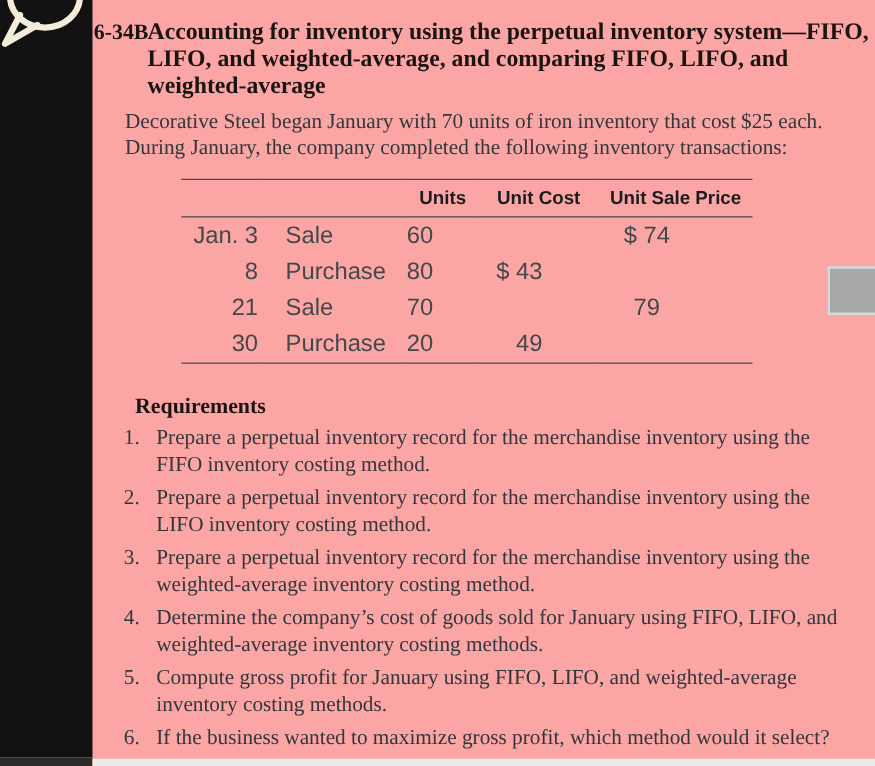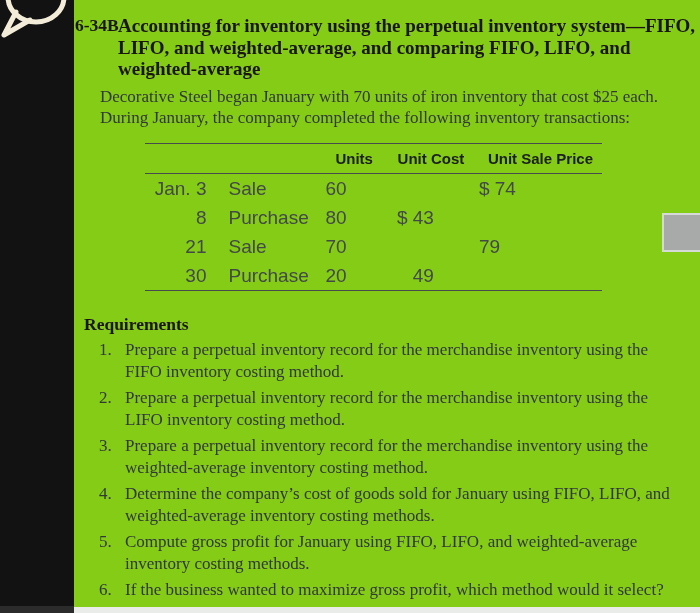--- a/index.html
+++ b/index.html
@@ -1,18 +1,18 @@
 <!DOCTYPE html>
 <html><head>
 <meta charset="utf-8">
 <style>
   html,body { margin:0; padding:0; }
   .page {
     position:relative; width:700px; height:613px;
-    background:#84cc16; overflow:hidden;
+    background:#fca5a5; overflow:hidden;
     font-family:"Liberation Serif", serif;
   }
   .margin-bar { position:absolute; left:0; top:0; width:74px; height:606px; background:#121212; }
   .margin-bar-foot { position:absolute; left:0; top:606px; width:74px; height:7px; background:#2b2b2b; }
   .page-foot { position:absolute; left:74px; top:607px; width:626px; height:6px; background:#e9ece9; }
   .bubble { position:absolute; left:0; top:0; }
   .side-tab {
     position:absolute; left:662px; top:213px; width:38px; height:39px;
     background:#a8aaa9; border:2px solid #d5dad8; border-right:none; box-sizing:border-box;
   }
@@ -40,25 +40,25 @@
     border-bottom:1.5px solid #464b4d; text-align:center; vertical-align:middle; padding:0;
   }
   .inv-table td {
     height:29px; font-size:19px; color:#43484a; vertical-align:middle; padding:0;
   }
   .inv-table tbody tr:last-child td { border-bottom:1.5px solid #464b4d; }
   .inv-table .c0 { text-align:right; padding-right:5px; }
   .inv-table .c1 { text-align:left;  padding-left:17px; }
   .inv-table .c2 { text-align:left; padding-right:28px; }
   .inv-table .c3 { text-align:right; padding-right:45px; }
-  .inv-table .c4 { text-align:left; padding-right:46px; }
+  .inv-table .c4 { text-align:center; padding-right:46px; }
   .inv-table th.c2, .inv-table th.c3, .inv-table th.c4 { text-align:center; padding:0; }
 
   .req-heading {
-    position:absolute; left:84px; top:314px;
+    position:absolute; left:108px; top:314px;
     font-weight:bold; font-size:17.5px; line-height:21.5px; color:#1a1512; white-space:nowrap;
   }
   .req-list { position:absolute; left:99px; top:339px; width:580px; font-size:17px; color:#31373a; }
   .req-item { display:flex; margin-bottom:5px; line-height:21.5px; }
   .req-num { flex:none; width:26px; }
   .req-text { flex:1; }
 </style>
 </head>
 <body>
 

